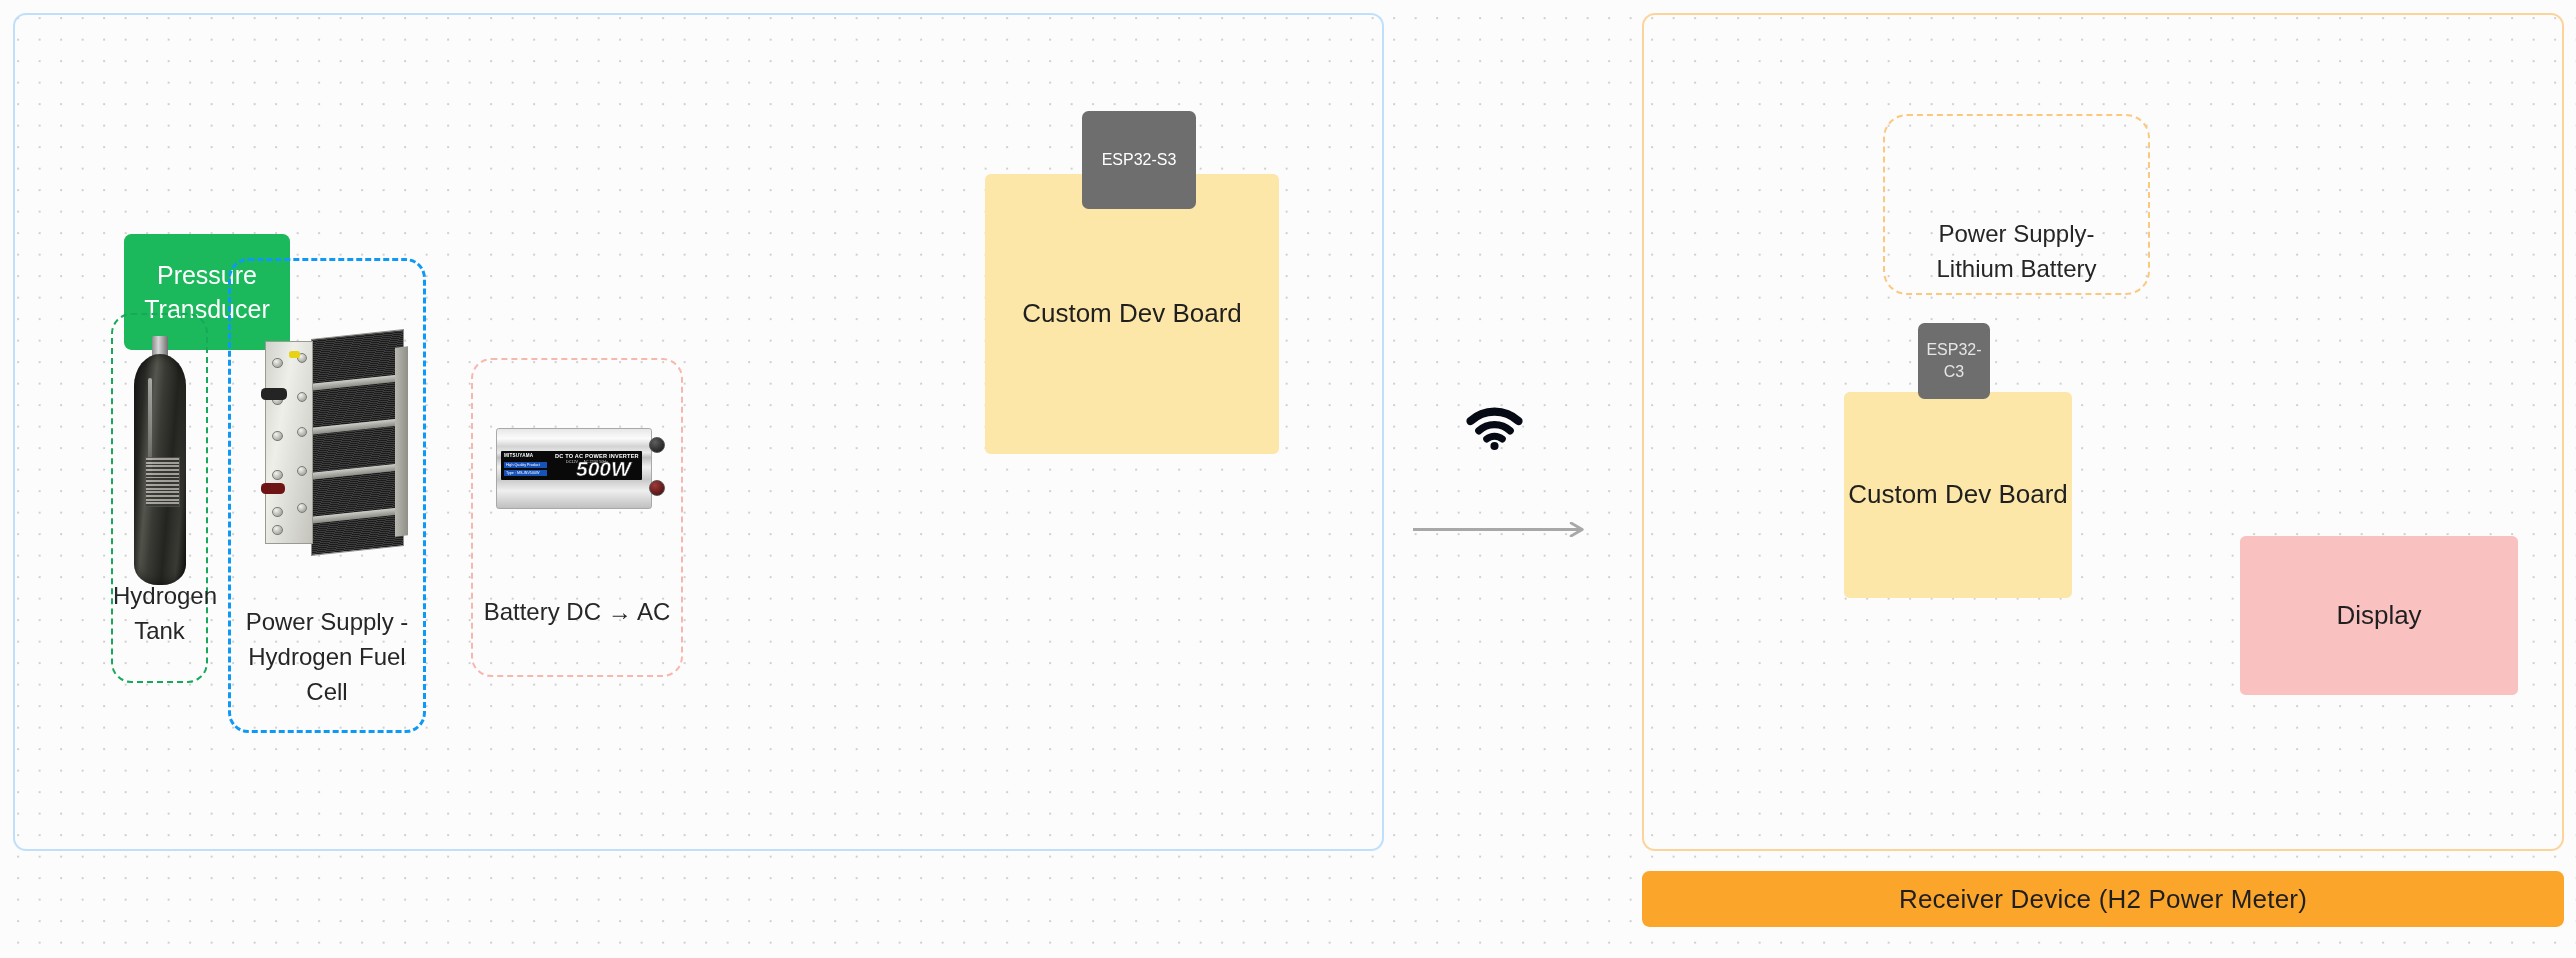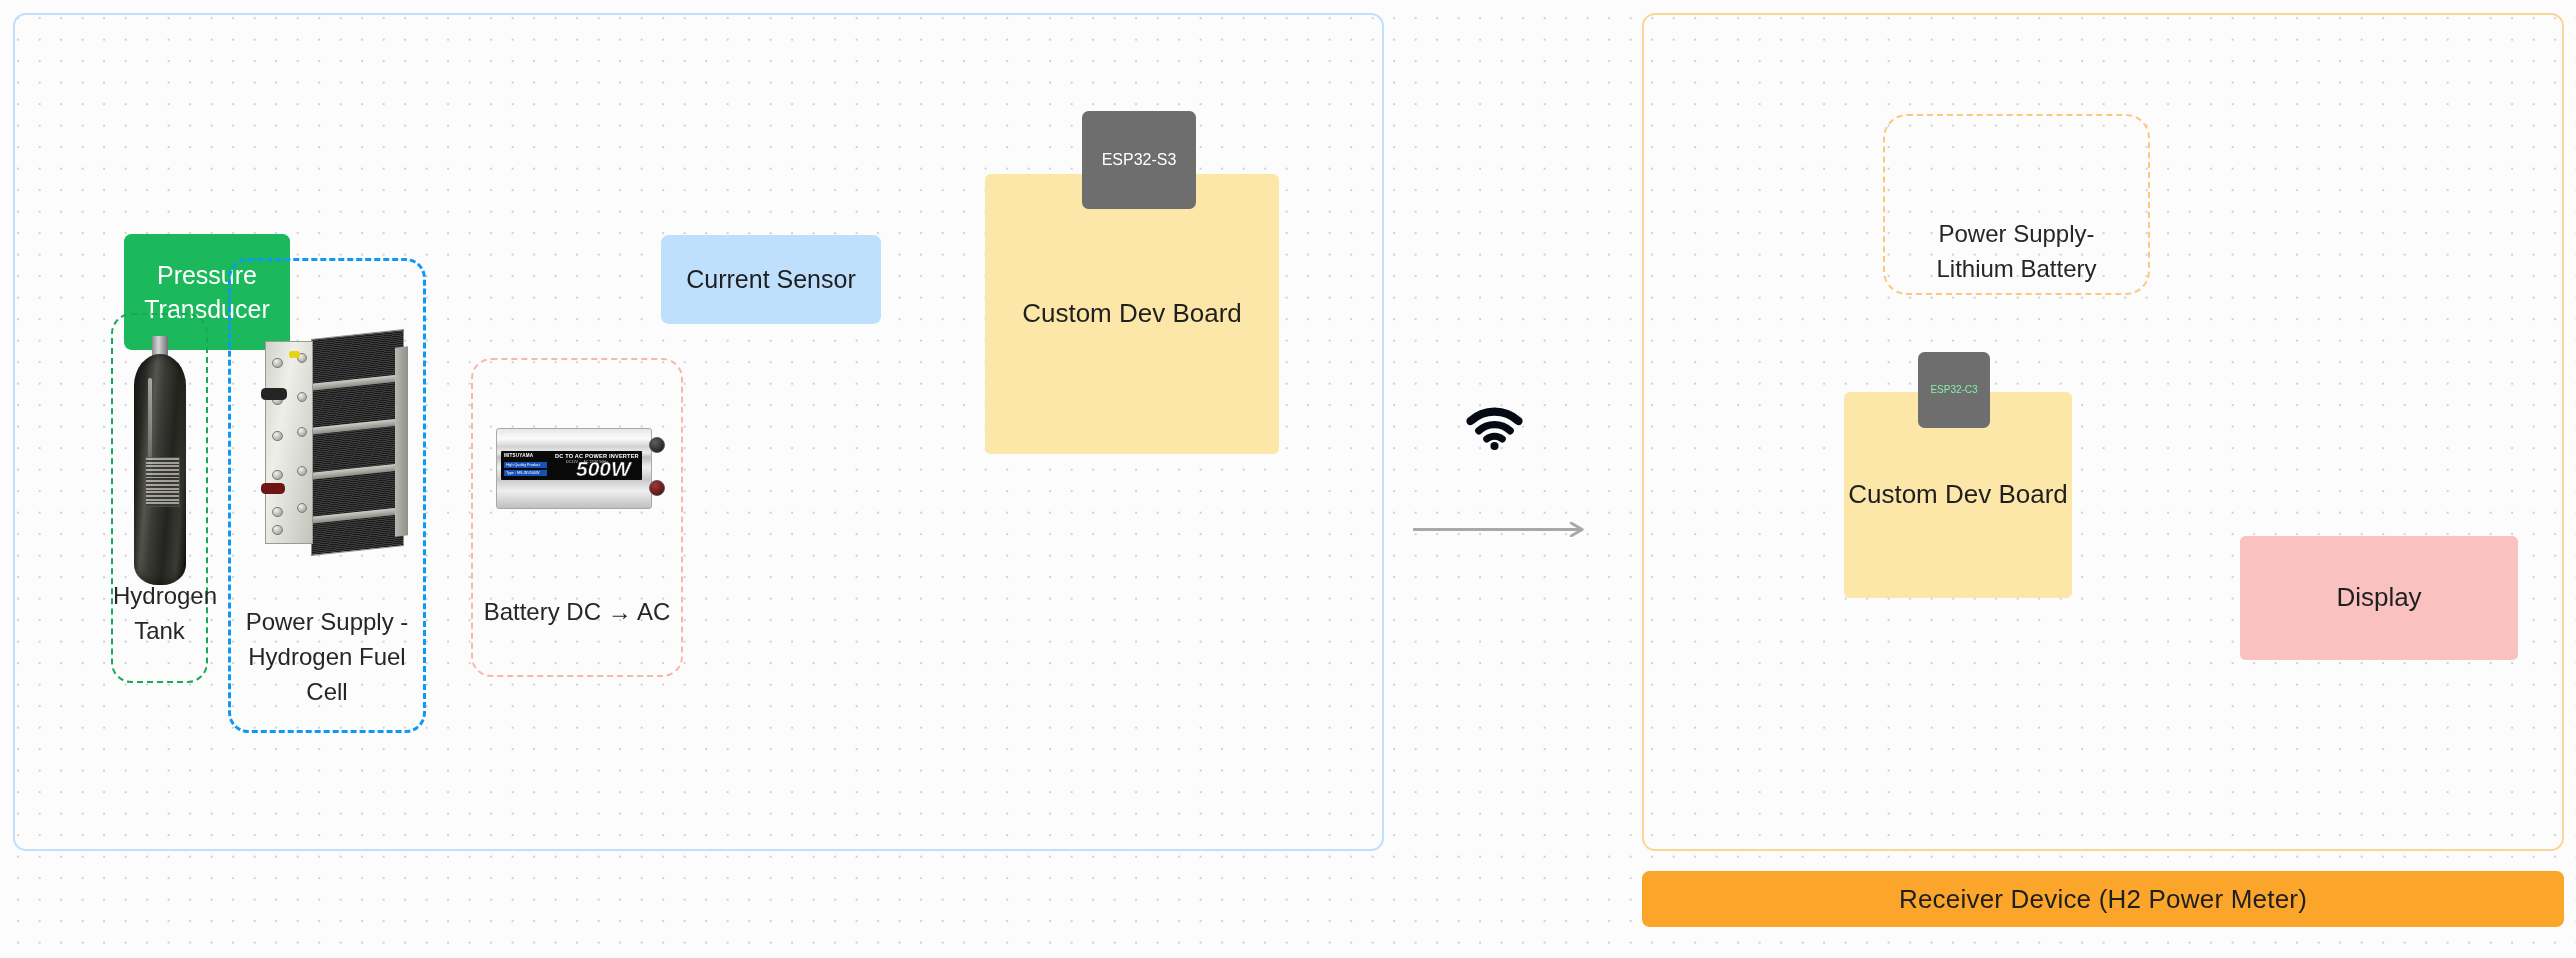--- a/index.html
+++ b/index.html
@@ -88,26 +88,26 @@
     left: 1082px; top: 111px; width: 114px; height: 98px;
     background: #6e6e6e; color: #ffffff;
     font-size: 16px; border-radius: 6.5px;
   }
   #dev-board-right {
     left: 1844px; top: 392px; width: 228px; height: 206px;
     background: #fce7a8; color: #1f1f1f;
     font-size: 26px; border-radius: 5.6px;
   }
   #esp32-c3 {
-    left: 1918px; top: 352px; width: 72px; height: 76px;
-    background: #6e6e6e; color: #86efac;
-    font-size: 10px; border-radius: 6.5px;
+    left: 1918px; top: 323px; width: 72px; height: 76px;
+    background: #6e6e6e; color: #e5e5e5;
+    font-size: 16px; border-radius: 6.5px;
   }
   #display-box {
-    left: 2240px; top: 536px; width: 278px; height: 124px;
+    left: 2240px; top: 536px; width: 278px; height: 159px;
     background: #fac1c1; color: #1f1f1f;
     font-size: 26px; border-radius: 5.6px;
   }
   #rotary-encoder {
     left: 1720px; top: 383px; width: 93px; height: 109px;
     background: #9de7b6; color: #1f1f1f;
     font-size: 16px; border-radius: 50%;
     line-height: 1.5;
   }
 
@@ -324,21 +324,20 @@
     <div class="bolt" style="left:7.4px;  top:136px;"></div>
     <div class="bolt" style="left:32px; top:132px;"></div>
     <div class="bolt" style="left:7.4px;  top:173px;"></div>
     <div class="bolt" style="left:32px; top:169px;"></div>
     <div class="bolt" style="left:7.4px;  top:191px;"></div>
     <div class="valve-black"></div>
     <div class="valve-red"></div>
     <div class="valve-yellow"></div>
   </div>
 
-  <div id="current-sensor" class="abs solid-box">Current Sensor</div>
 
   <div id="inverter-dash" class="abs dashed-box">
     <div class="dash-caption" style="top:234px;">Battery DC → AC</div>
   </div>
   <div id="inverter-photo" class="photo">
     <div class="case"></div>
     <div class="panel"></div>
     <div class="brand">MITSUYAMA</div>
     <div class="title-txt">DC TO AC POWER INVERTER</div>
     <div class="sub-txt">DC12V → AC 220V   50Hz</div>

